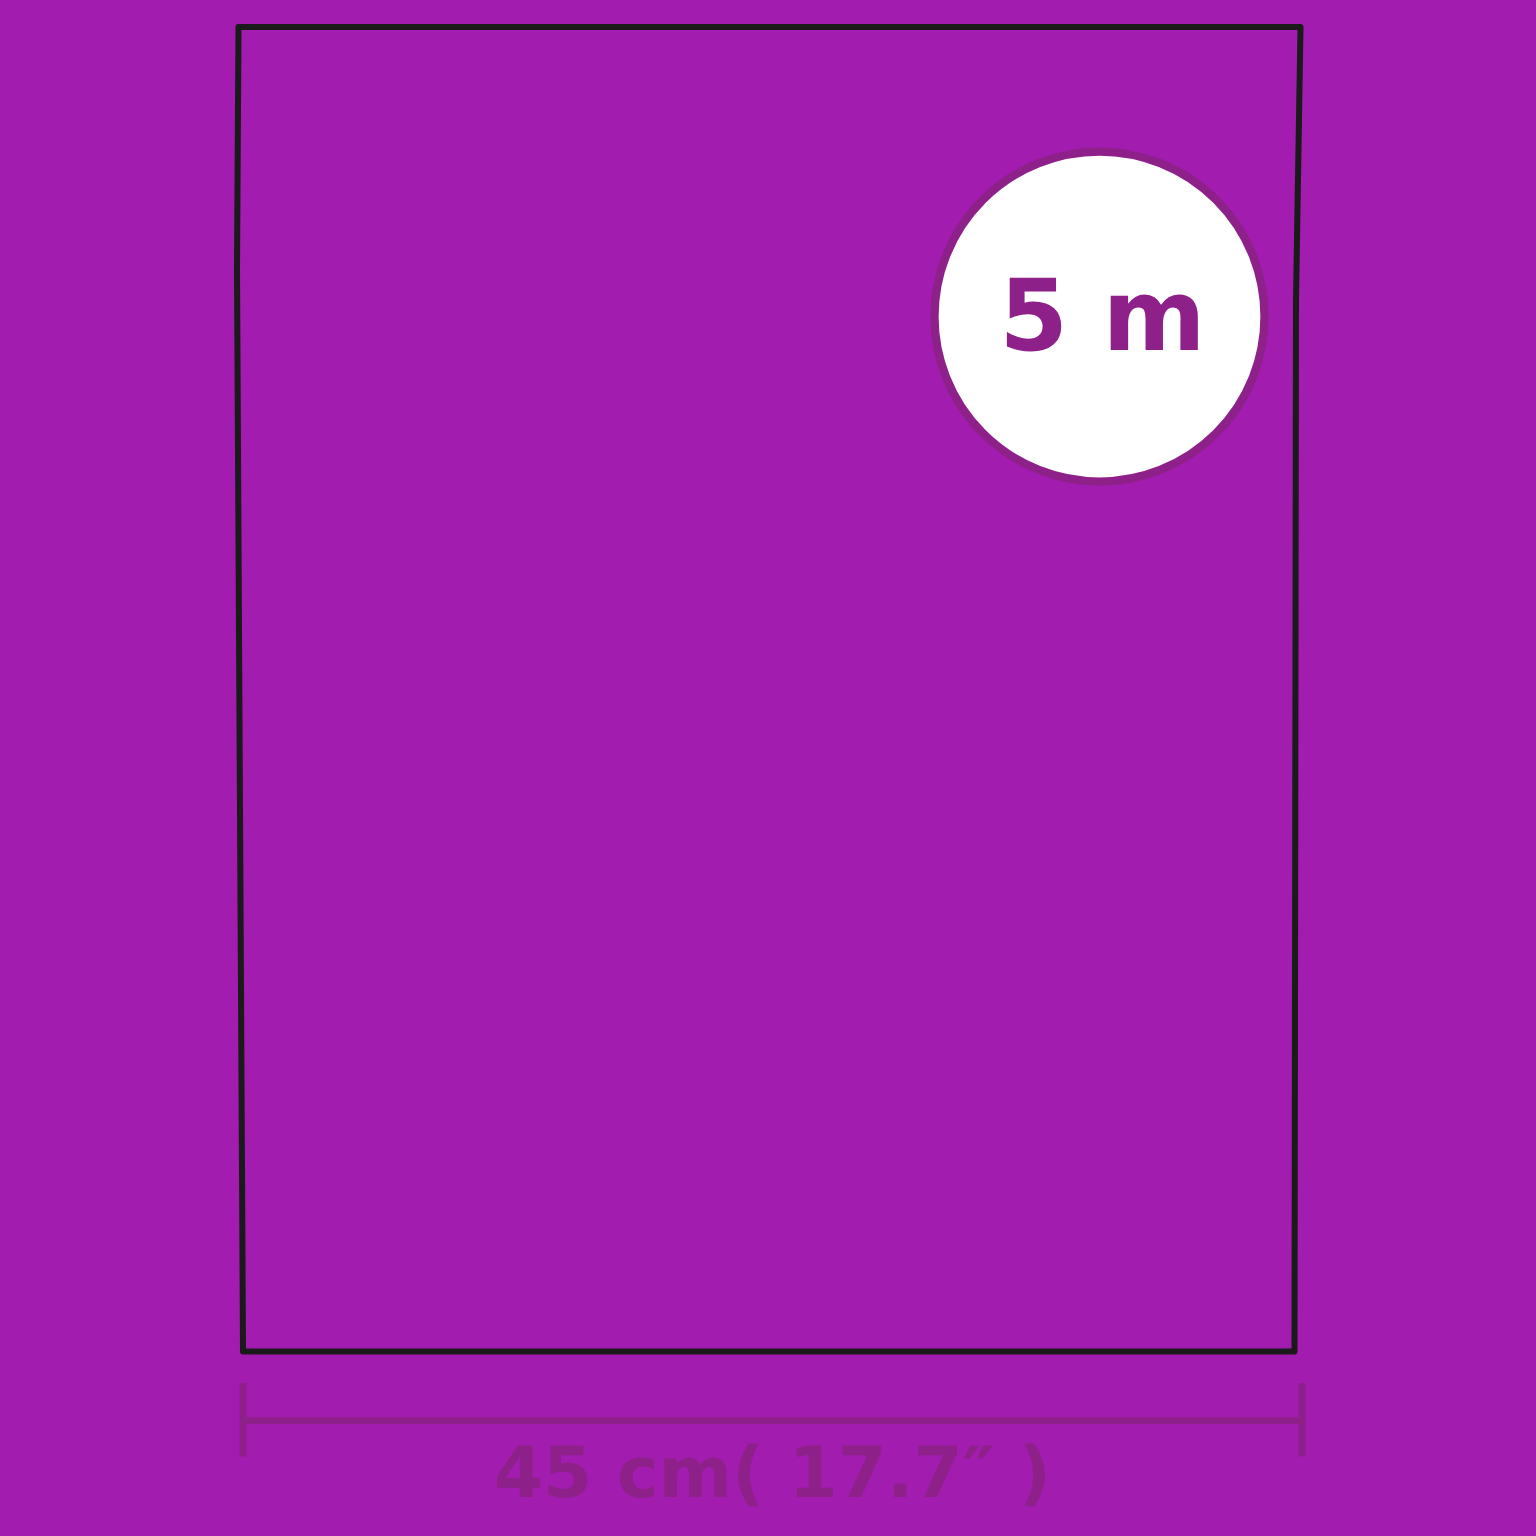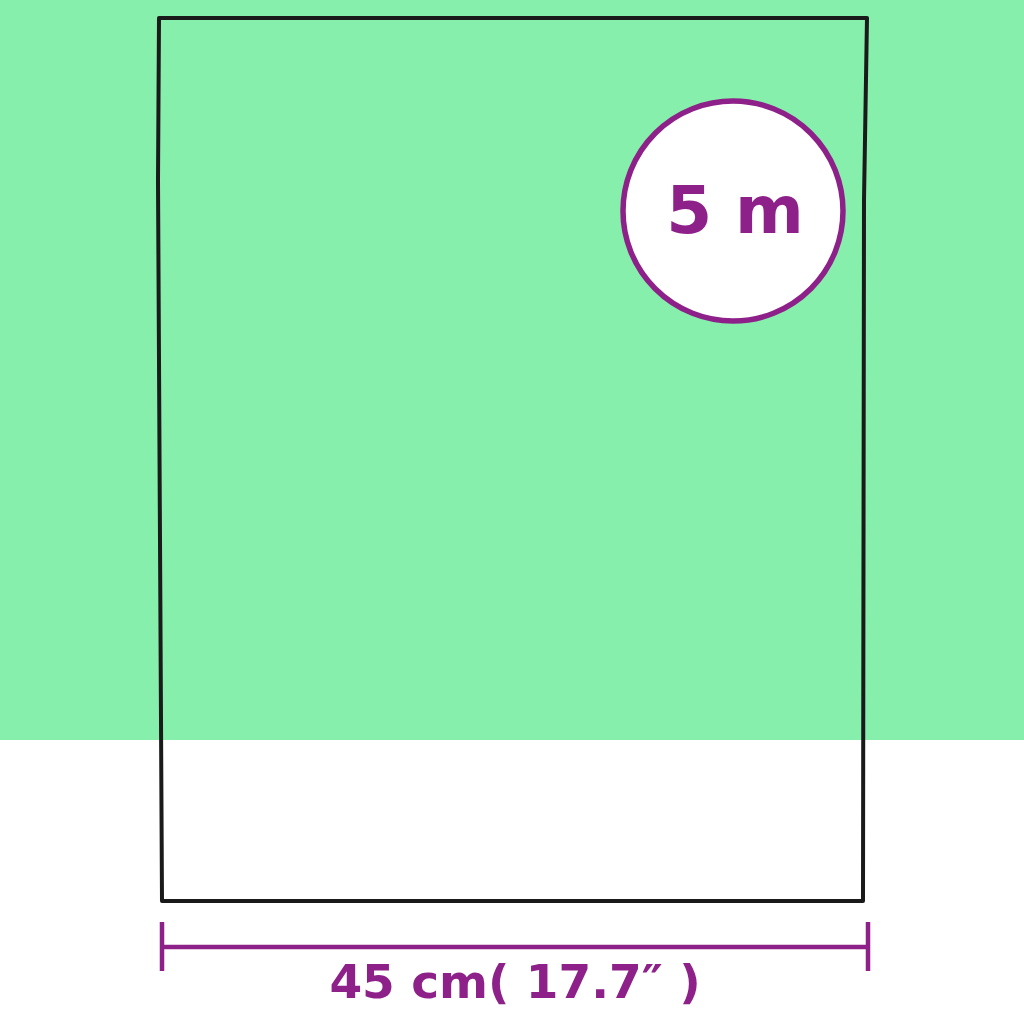--- a/index.html
+++ b/index.html
@@ -7,22 +7,22 @@
     padding: 0;
     width: 1024px;
     height: 1024px;
     background: #ffffff;
     font-family: "DejaVu Sans", "Liberation Sans", sans-serif;
     overflow: hidden;
   }
   .stage {
     position: relative;
     width: 1024px;
-    height: 740px;
-    background: #86efac;
+    height: 1024px;
+    background: #a21caf;
     text-align: center;
   }
   svg.diagram {
     position: absolute;
     left: 0;
     top: 0;
     width: 1024px;
     height: 1024px;
     display: block;
   }

